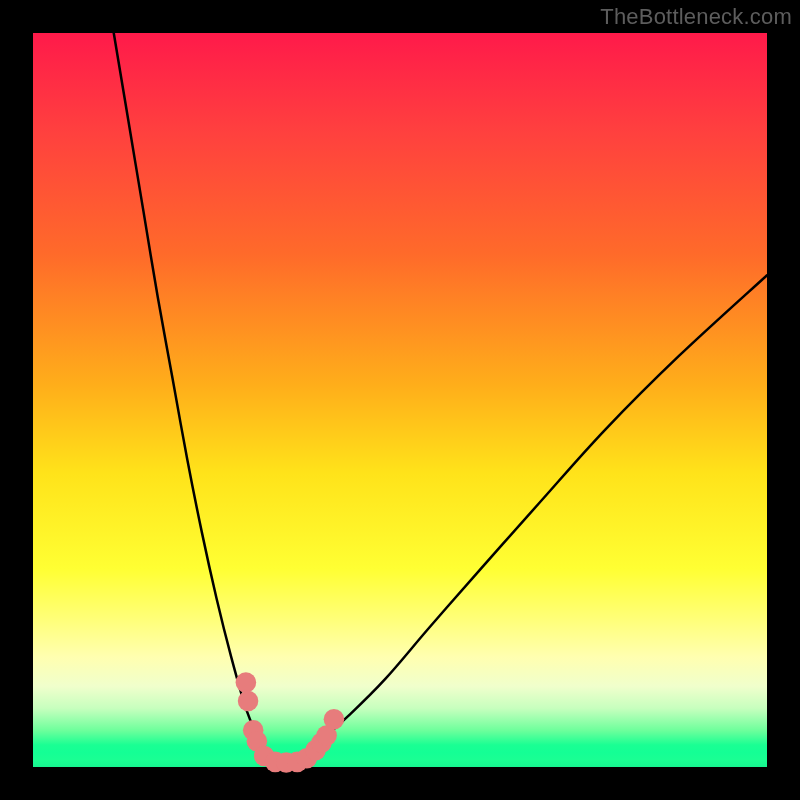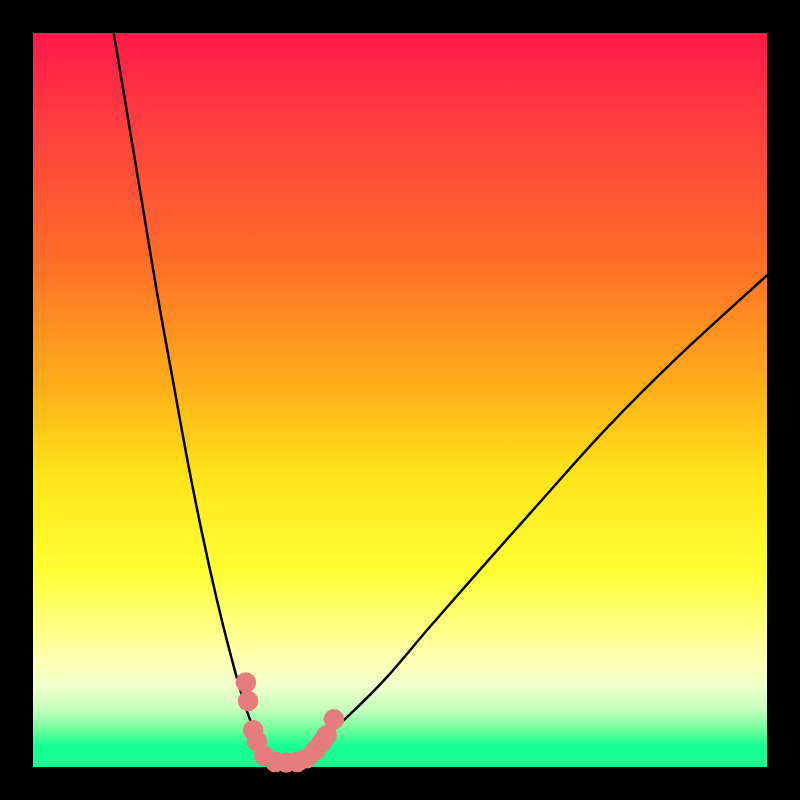--- a/index.html
+++ b/index.html
@@ -80,13 +80,14 @@
         <circle cx="253.23" cy="729.596" r="10.276" fill="#e77c7c"></circle>
         <circle cx="264.24" cy="728.862" r="10.276" fill="#e77c7c"></circle>
         <circle cx="273.782" cy="725.192" r="10.276" fill="#e77c7c"></circle>
         <circle cx="282.59000000000003" cy="717.118" r="10.276" fill="#e77c7c"></circle>
         <circle cx="288.462" cy="709.778" r="10.276" fill="#e77c7c"></circle>
         <circle cx="293.6" cy="702.438" r="10.276" fill="#e77c7c"></circle>
         <circle cx="300.94" cy="686.29" r="10.276" fill="#e77c7c"></circle>
       </g>
   </svg>
 
+  <div class="attribution">TheBottleneck.com</div>
 </div>
 
 </body></html>

